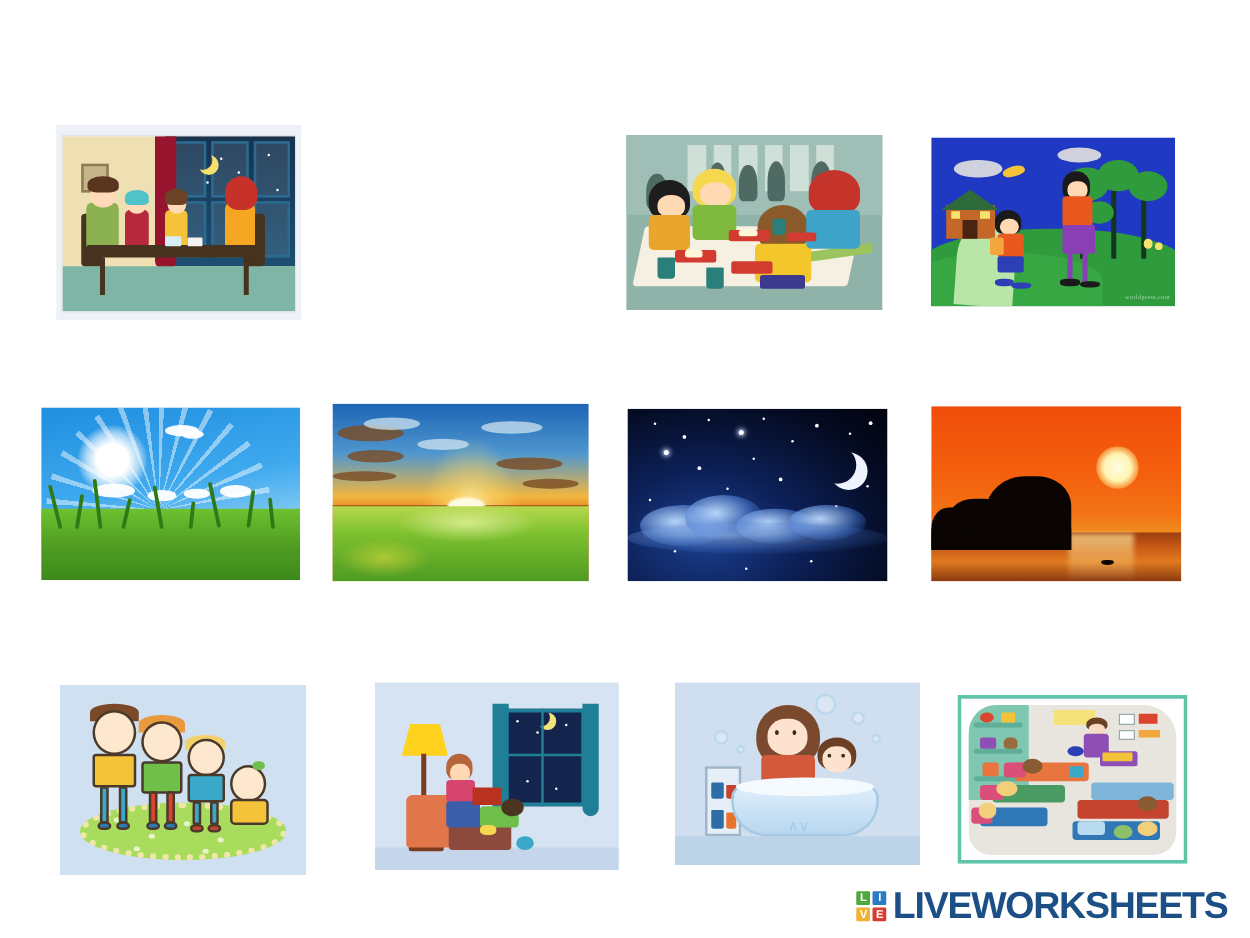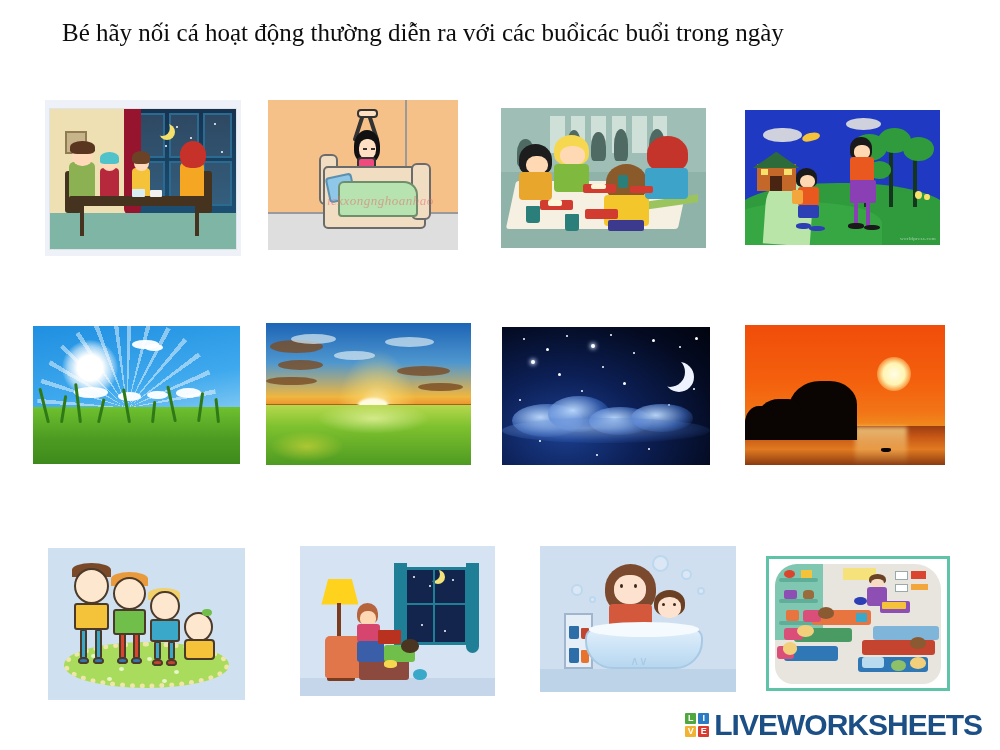--- a/index.html
+++ b/index.html
@@ -210,21 +210,20 @@
     font-size: 30px;
     letter-spacing: -1px;
     color: #1b4f86;
   }
 </style>
 </head>
 <body>
 
 <div id="page">
 
-  <div id="title">Bé hãy nối cá hoạt động thường diễn ra với các buổicác buổi trong ngày</div>
 
   <div class="pic" style="left:45px; top:100px; width:196px; height:156px; background:#eef2f8; padding:6px 4px;">
     <div class="scene" style="inset:8px 4px 6px 4px; border:1px solid #dfe4ea;">
       <div class="abs p1-bg"></div>
       <div class="abs p1-window"></div>
       <div class="abs p1-pane" style="left:46%; top:3%; width:16%; height:32%;"></div>
       <div class="abs p1-pane" style="left:64%; top:3%; width:16%; height:32%;"></div>
       <div class="abs p1-pane" style="left:82%; top:3%; width:16%; height:32%;"></div>
       <div class="abs p1-pane" style="left:46%; top:37%; width:16%; height:32%;"></div>
       <div class="abs p1-pane" style="left:64%; top:37%; width:16%; height:32%;"></div>
@@ -258,42 +257,20 @@
       <div class="abs" style="left:70%; top:23%; width:14%; height:19%; background:#c6322a; border-radius:50% 50% 40% 40%;"></div>
 
       <div class="abs p1-table"></div>
       <div class="abs p1-tleg" style="left:16%;"></div>
       <div class="abs p1-tleg" style="left:78%;"></div>
       <div class="abs" style="left:44%; top:57%; width:7%; height:6%; background:#d9eef4; border-radius:1px;"></div>
       <div class="abs" style="left:54%; top:58%; width:6%; height:5%; background:#f2f2f2; border-radius:1px;"></div>
     </div>
   </div>
 
-  <div class="pic" style="left:268px; top:100px; width:190px; height:150px;">
-    <div class="scene">
-      <div class="abs p2-wall"></div>
-      <div class="abs p2-floor"></div>
-      <div class="abs" style="left:0; bottom:24%; width:100%; height:2px; background:#9a9a9a;"></div>
-      <div class="abs" style="left:72%; top:0; width:2px; height:76%; background:#9a9a9a;"></div>
-      <div class="abs p2-arm" style="left:47%; top:8%; height:20%; transform:rotate(18deg);"></div>
-      <div class="abs p2-arm" style="left:54%; top:8%; height:20%; transform:rotate(-18deg);"></div>
-      <div class="abs" style="left:47%; top:6%; width:11%; height:6%; background:#ffe0c2; border:2px solid #333; border-radius:4px;"></div>
-      <div class="abs p2-hair"></div>
-      <div class="abs p2-face"></div>
-      <div class="abs" style="left:50%; top:32%; width:4px; height:2px; background:#333;"></div>
-      <div class="abs" style="left:54%; top:32%; width:4px; height:2px; background:#333;"></div>
-      <div class="abs p2-torso"></div>
-      <div class="abs p2-head" style="left:27%; top:36%; width:10%; height:34%; background:#f0ddc2; border:2px solid #6b6b6b; border-radius:6px;"></div>
-      <div class="abs p2-bedframe"></div>
-      <div class="abs p2-foot"></div>
-      <div class="abs p2-pillow"></div>
-      <div class="abs p2-blanket"></div>
-      <div class="abs p2-wm">ickxongnghoanhao</div>
-    </div>
-  </div>
 
   <div class="pic" style="left:501px; top:108px; width:205px; height:140px;">
     <div class="scene">
       <div class="abs p3-bg"></div>
       <div class="abs p3-wall"></div>
       <div class="abs p3-blind" style="left:24%;"></div>
       <div class="abs p3-blind" style="left:34%;"></div>
       <div class="abs p3-blind" style="left:44%;"></div>
       <div class="abs p3-blind" style="left:54%;"></div>
       <div class="abs p3-blind" style="left:64%;"></div>

